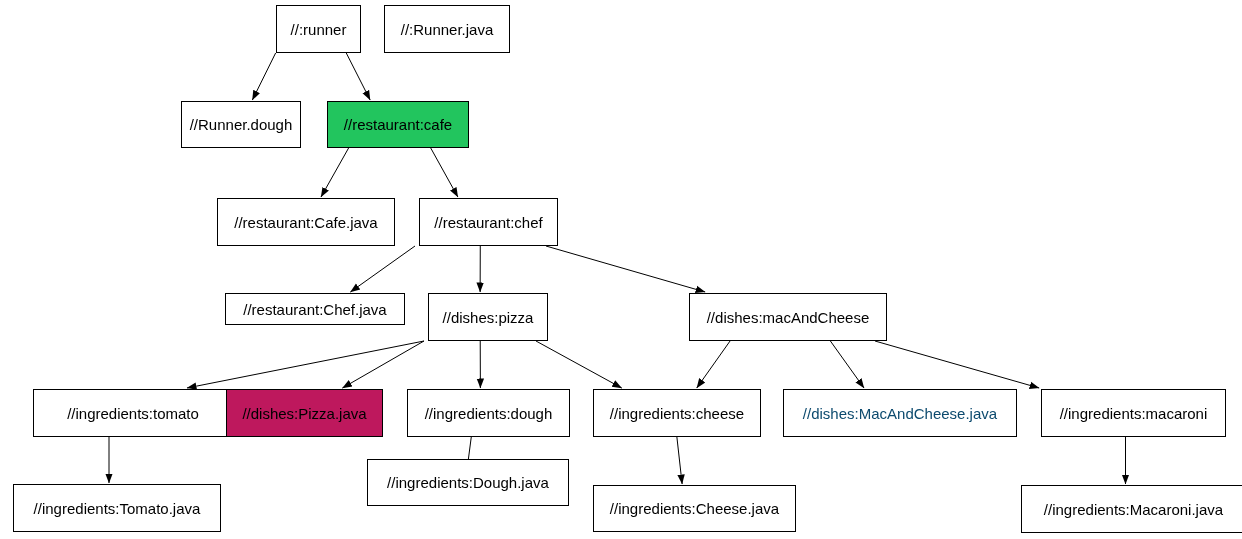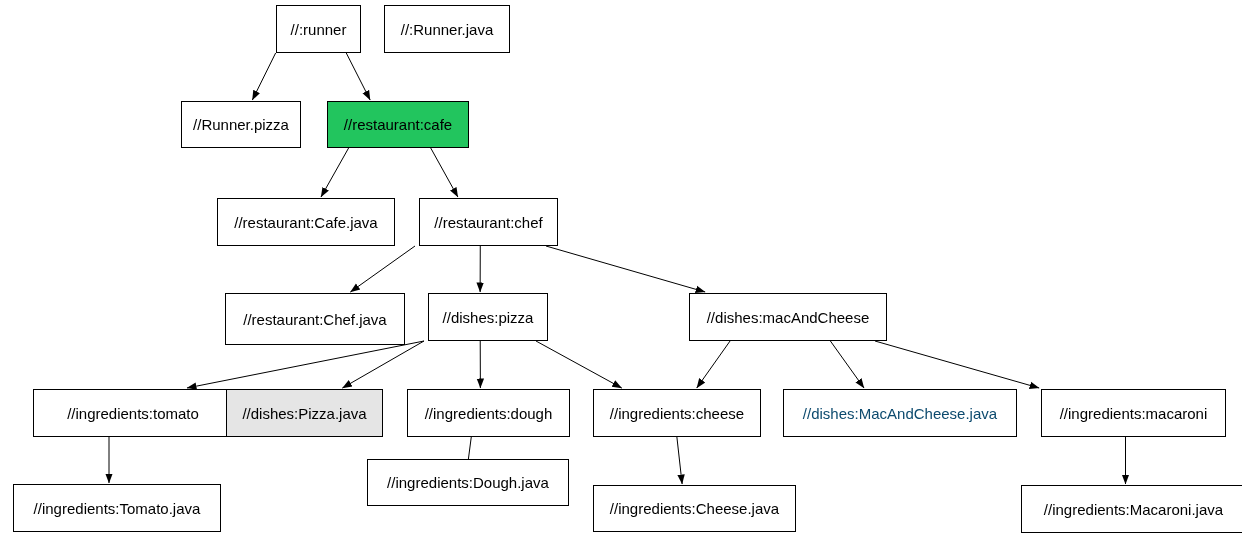--- a/index.html
+++ b/index.html
@@ -65,29 +65,29 @@
         <line x1="875" y1="341" x2="1039.125" y2="388" stroke="#000000" stroke-width="1" marker-end="url(#arrowhead)"></line>
         <line x1="109" y1="437" x2="109" y2="483" stroke="#000000" stroke-width="1" marker-end="url(#arrowhead)"></line>
         <line x1="471.275" y1="437" x2="465.125" y2="484" stroke="#000000" stroke-width="1" marker-end="url(#arrowhead)"></line>
         <line x1="676.875" y1="437" x2="682.125" y2="484" stroke="#000000" stroke-width="1" marker-end="url(#arrowhead)"></line>
         <line x1="1125.5" y1="437" x2="1125.5" y2="484" stroke="#000000" stroke-width="1" marker-end="url(#arrowhead)"></line>
       </g>
   </svg>
   <div id="node-layer">
       <div class="node" style="left: 268px; top: 5px; width: 85px; height: 48px; background: rgb(255, 255, 255); border-color: rgb(0, 0, 0); color: rgb(0, 0, 0);">//:runner</div>
       <div class="node" style="left: 376px; top: 5px; width: 126px; height: 48px; background: rgb(255, 255, 255); border-color: rgb(0, 0, 0); color: rgb(0, 0, 0);">//:Runner.java</div>
-      <div class="node" style="left: 173px; top: 101px; width: 120px; height: 47px; background: rgb(255, 255, 255); border-color: rgb(0, 0, 0); color: rgb(0, 0, 0);">//Runner.pizza</div>
+      <div class="node" style="left: 173px; top: 101px; width: 120px; height: 47px; background: rgb(255, 255, 255); border-color: rgb(0, 0, 0); color: rgb(0, 0, 0);">//Runner.dough</div>
       <div class="node" style="left: 319px; top: 101px; width: 142px; height: 47px; background: #22c55e; border-color: rgb(0, 0, 0); color: rgb(0, 0, 0);">//restaurant:cafe</div>
       <div class="node" style="left: 209px; top: 198px; width: 178px; height: 48px; background: rgb(255, 255, 255); border-color: rgb(0, 0, 0); color: rgb(0, 0, 0);">//restaurant:Cafe.java</div>
       <div class="node" style="left: 411px; top: 198px; width: 139px; height: 48px; background: rgb(255, 255, 255); border-color: rgb(0, 0, 0); color: rgb(0, 0, 0);">//restaurant:chef</div>
-      <div class="node" style="left: 217px; top: 293px; width: 180px; height: 52px; background: rgb(255, 255, 255); border-color: rgb(0, 0, 0); color: rgb(0, 0, 0);">//restaurant:Chef.java</div>
+      <div class="node" style="left: 217px; top: 293px; width: 180px; height: 32px; background: rgb(255, 255, 255); border-color: rgb(0, 0, 0); color: rgb(0, 0, 0);">//restaurant:Chef.java</div>
       <div class="node" style="left: 420px; top: 293px; width: 120px; height: 48px; background: rgb(255, 255, 255); border-color: rgb(0, 0, 0); color: rgb(0, 0, 0);">//dishes:pizza</div>
       <div class="node" style="left: 681px; top: 293px; width: 198px; height: 48px; background: rgb(255, 255, 255); border-color: rgb(0, 0, 0); color: rgb(0, 0, 0);">//dishes:macAndCheese</div>
       <div class="node" style="left: 25px; top: 389px; width: 200px; height: 48px; background: rgb(255, 255, 255); border-color: rgb(0, 0, 0); color: rgb(0, 0, 0);">//ingredients:tomato</div>
-      <div class="node" style="left: 218px; top: 389px; width: 157px; height: 48px; background: #e5e5e5; border-color: rgb(0, 0, 0); color: rgb(0, 0, 0);">//dishes:Pizza.java</div>
+      <div class="node" style="left: 218px; top: 389px; width: 157px; height: 48px; background: #be185d; border-color: rgb(0, 0, 0); color: rgb(0, 0, 0);">//dishes:Pizza.java</div>
       <div class="node" style="left: 399px; top: 389px; width: 163px; height: 48px; background: rgb(255, 255, 255); border-color: rgb(0, 0, 0); color: rgb(0, 0, 0);">//ingredients:dough</div>
       <div class="node" style="left: 585px; top: 389px; width: 168px; height: 48px; background: rgb(255, 255, 255); border-color: rgb(0, 0, 0); color: rgb(0, 0, 0);">//ingredients:cheese</div>
       <div class="node" style="left: 775px; top: 389px; width: 234px; height: 48px; background: rgb(255, 255, 255); border-color: rgb(0, 0, 0); color: #0c4a6e;">//dishes:MacAndCheese.java</div>
       <div class="node" style="left: 1033px; top: 389px; width: 185px; height: 48px; background: rgb(255, 255, 255); border-color: rgb(0, 0, 0); color: rgb(0, 0, 0);">//ingredients:macaroni</div>
       <div class="node" style="left: 5px; top: 484px; width: 208px; height: 48px; background: rgb(255, 255, 255); border-color: rgb(0, 0, 0); color: rgb(0, 0, 0);">//ingredients:Tomato.java</div>
       <div class="node" style="left: 359px; top: 459px; width: 202px; height: 47px; background: rgb(255, 255, 255); border-color: rgb(0, 0, 0); color: rgb(0, 0, 0);">//ingredients:Dough.java</div>
       <div class="node" style="left: 585px; top: 485px; width: 203px; height: 47px; background: rgb(255, 255, 255); border-color: rgb(0, 0, 0); color: rgb(0, 0, 0);">//ingredients:Cheese.java</div>
       <div class="node" style="left: 1013px; top: 485px; width: 225px; height: 48px; background: rgb(255, 255, 255); border-color: rgb(0, 0, 0); color: rgb(0, 0, 0);">//ingredients:Macaroni.java</div>
     </div>
 </div>

